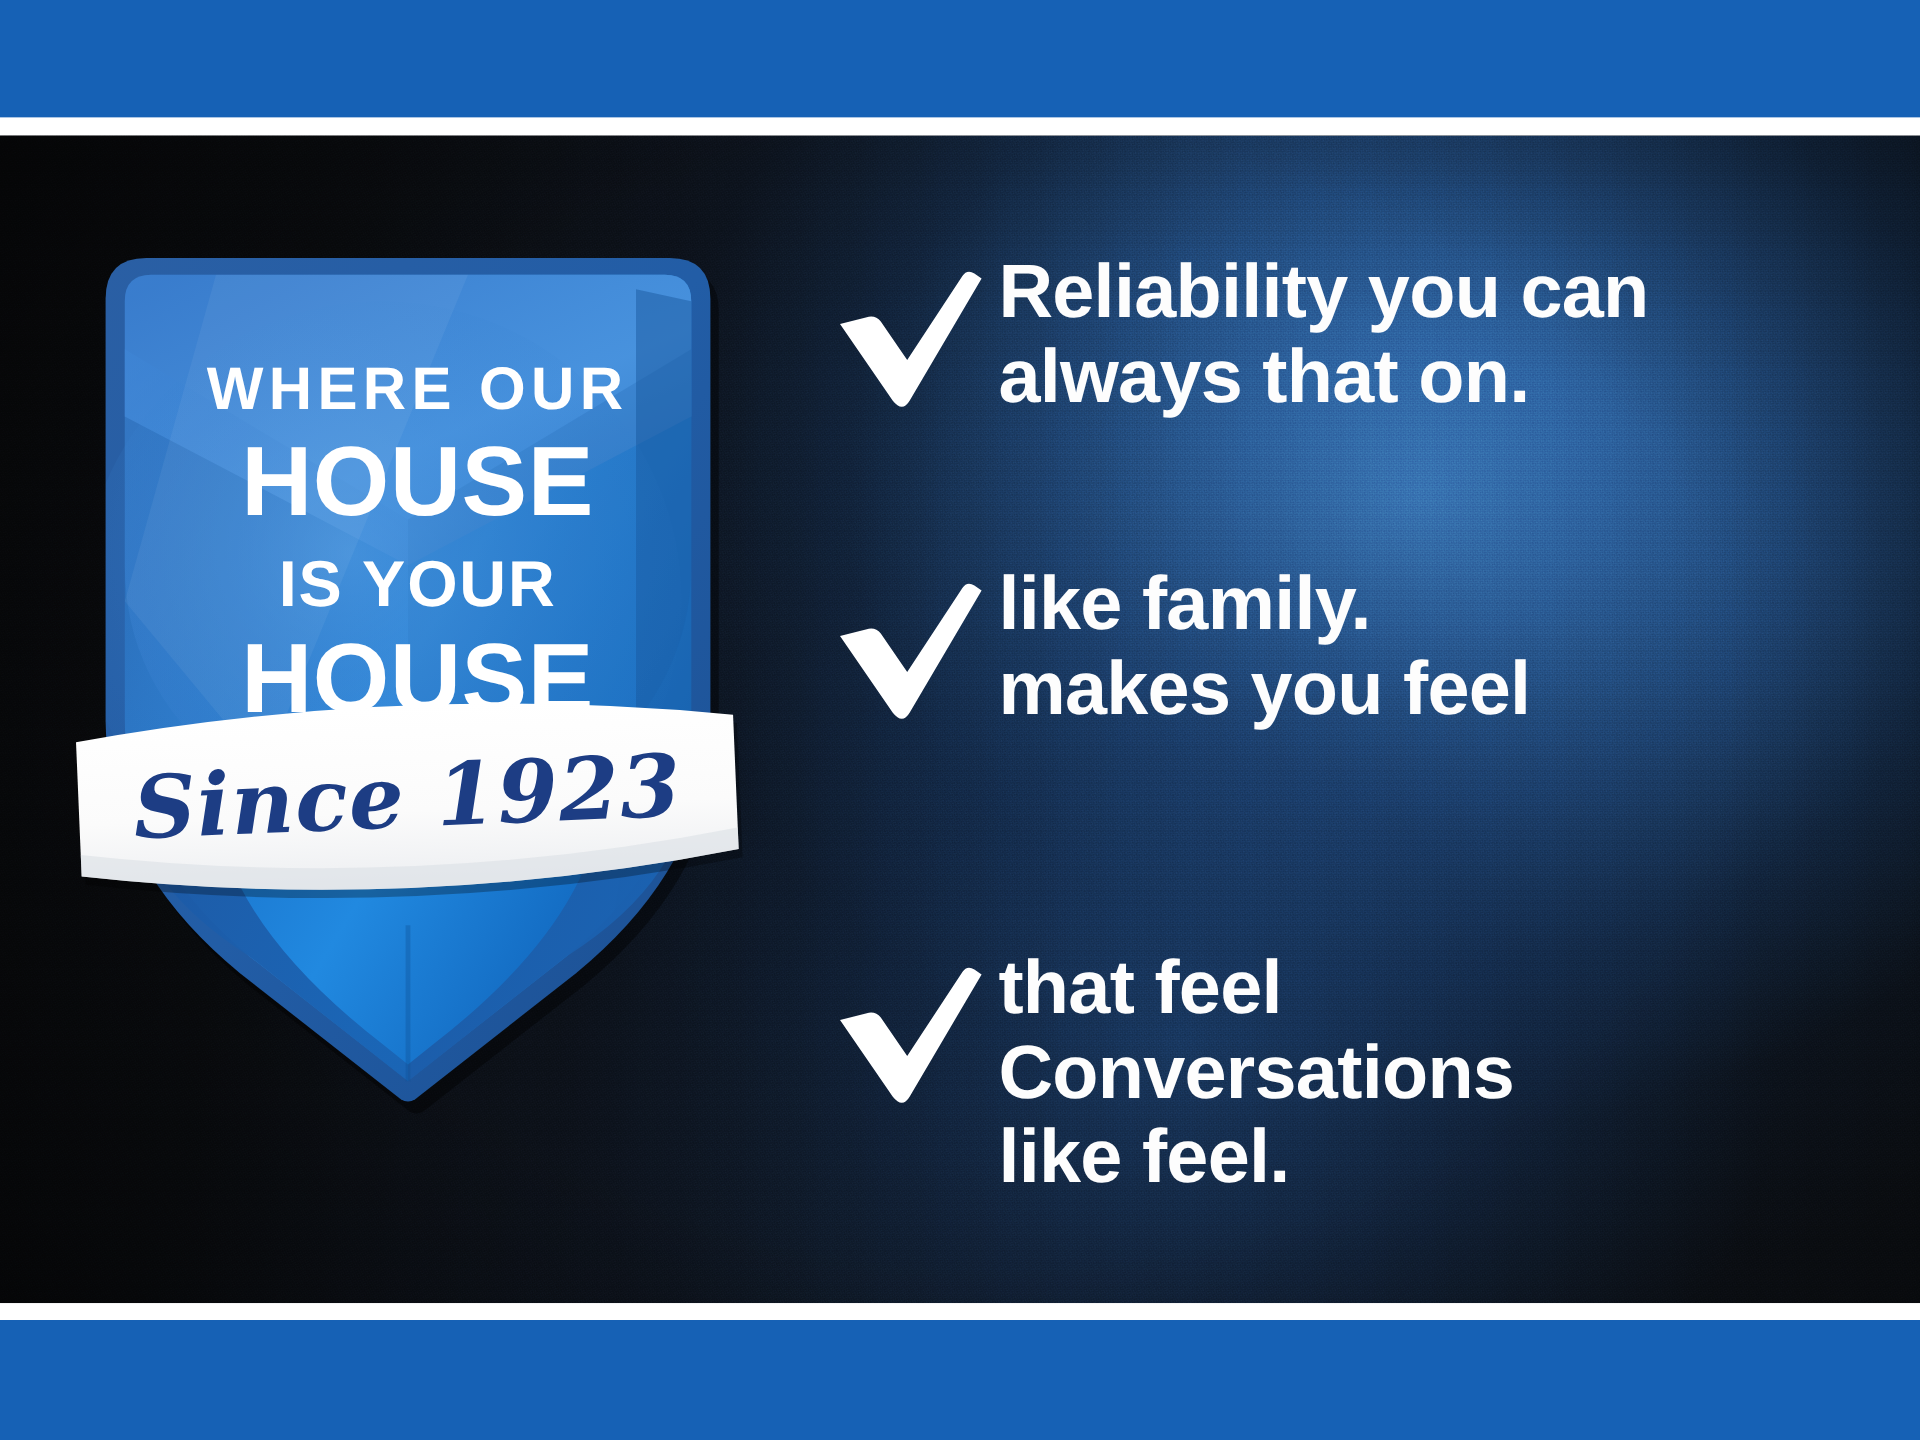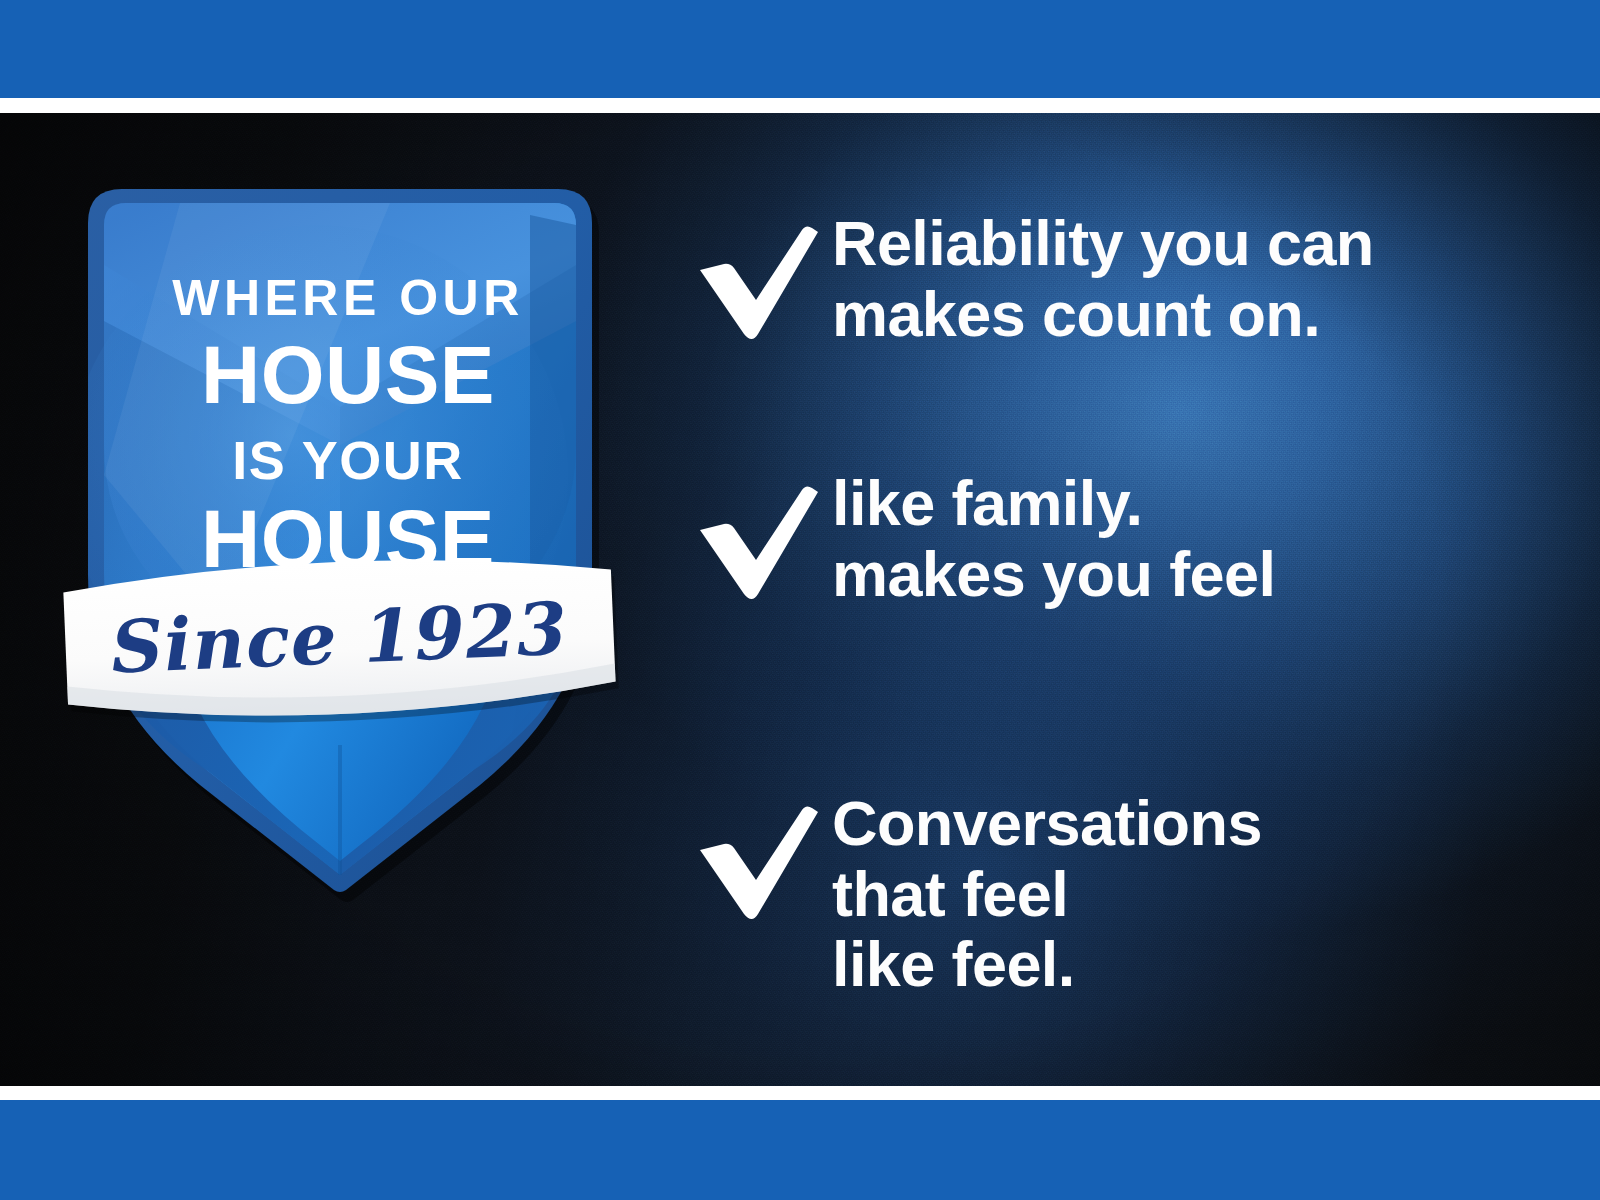--- a/index.html
+++ b/index.html
@@ -51,21 +51,21 @@
        repeating-linear-gradient(117deg,rgba(255,255,255,.06) 0 1px, rgba(0,0,0,.06) 1px 3px);}
   #noise2{position:absolute;inset:0;opacity:.22;mix-blend-mode:soft-light;
      background-image:
        repeating-linear-gradient(63deg, rgba(255,255,255,.14) 0 1px, rgba(0,0,0,.14) 1px 2px),
        repeating-linear-gradient(153deg,rgba(255,255,255,.12) 0 1px, rgba(0,0,0,.12) 1px 2px);}
   #vignette{position:absolute;inset:0;
      background:radial-gradient(ellipse 1150px 900px at 840px 470px,
         rgba(0,0,0,0) 52%, rgba(0,0,0,.30) 82%, rgba(0,0,0,.55) 100%);}
 
   
-  #badge{position:absolute;left:60px;top:145px;width:560px;height:790px;}
+  #badge{position:absolute;left:60px;top:171px;width:560px;height:790px;}
   #badge svg{display:block;width:560px;height:790px;overflow:visible;}
 
   .badge-line{fill:#ffffff;font-family:"Liberation Sans",sans-serif;
               font-weight:bold;text-anchor:middle;}
   #badge-l1{font-size:50px;letter-spacing:4.5px;}
   #badge-l2{font-size:82px;letter-spacing:0.5px;}
   #badge-l3{font-size:54px;letter-spacing:1.5px;}
   #badge-l4{font-size:82px;letter-spacing:0.5px;}
   #badge-script{fill:#1d3d84;font-family:"DejaVu Serif",serif;
                 font-style:italic;font-weight:bold;font-size:72px;
@@ -217,21 +217,21 @@
 
     <div class="bullet" id="bullet-0">
       <div class="check">
         <svg viewBox="0 0 140 120" xmlns="http://www.w3.org/2000/svg">
           <path d="M20,48 L44,42 Q50,41 54,46 L76,78 L122,8 Q126,2 132,6
                    L138,10 L78,112 Q72,122 64,112 Z" fill="#ffffff"></path>
         </svg>
       </div>
       <div class="btext">
         <span class="ln">Reliability you can</span>
-        <span class="ln">makes count on.</span>
+        <span class="ln">always that on.</span>
       </div>
     </div>
 
     <div class="bullet" id="bullet-1">
       <div class="check">
         <svg viewBox="0 0 140 120" xmlns="http://www.w3.org/2000/svg">
           <path d="M20,48 L44,42 Q50,41 54,46 L76,78 L122,8 Q126,2 132,6
                    L138,10 L78,112 Q72,122 64,112 Z" fill="#ffffff"></path>
         </svg>
       </div>
@@ -242,22 +242,22 @@
     </div>
 
     <div class="bullet" id="bullet-2">
       <div class="check">
         <svg viewBox="0 0 140 120" xmlns="http://www.w3.org/2000/svg">
           <path d="M20,48 L44,42 Q50,41 54,46 L76,78 L122,8 Q126,2 132,6
                    L138,10 L78,112 Q72,122 64,112 Z" fill="#ffffff"></path>
         </svg>
       </div>
       <div class="btext">
+        <span class="ln">that feel</span>
         <span class="ln">Conversations</span>
-        <span class="ln">that feel</span>
         <span class="ln">like feel.</span>
       </div>
     </div>
 
   </div>
 
   <div id="gap-bottom" class="gap"></div>
   <div id="bar-bottom" class="bar"></div>
 
 </div>

